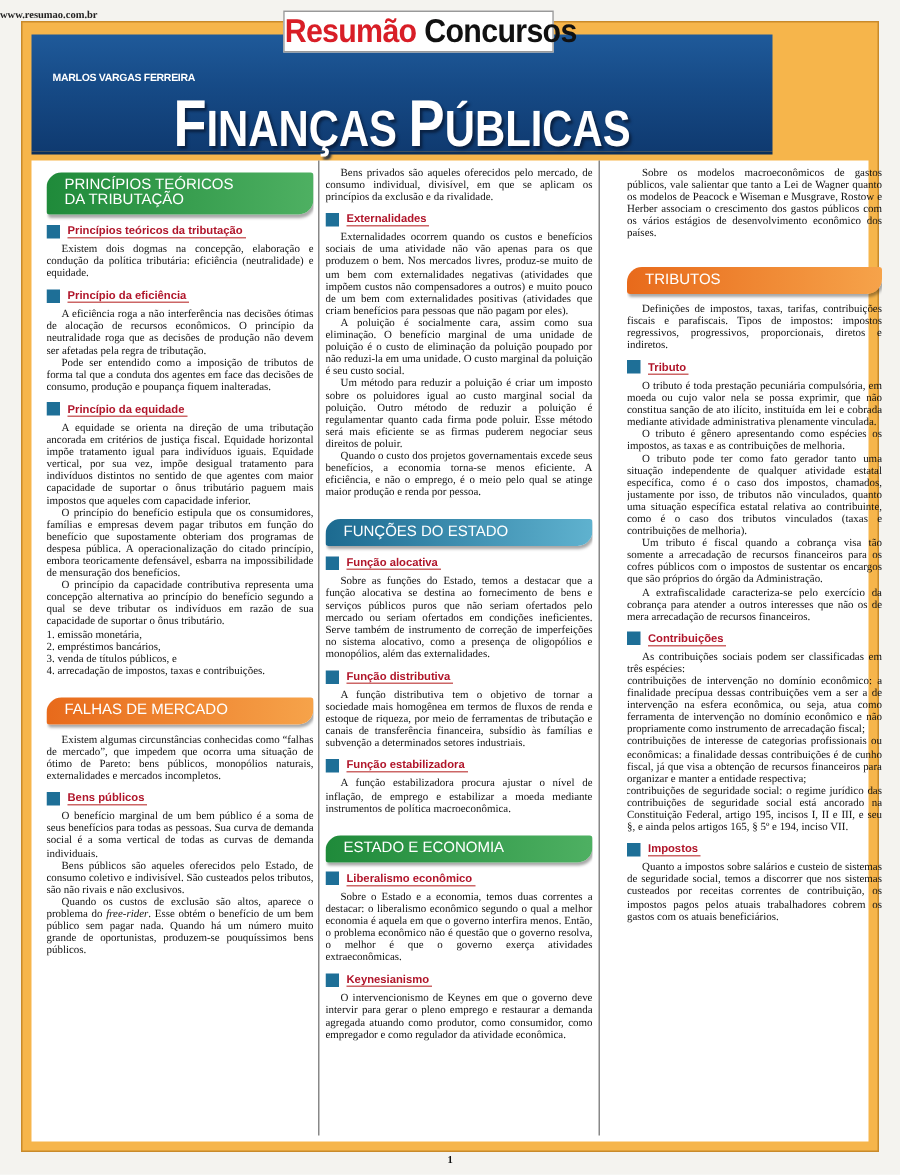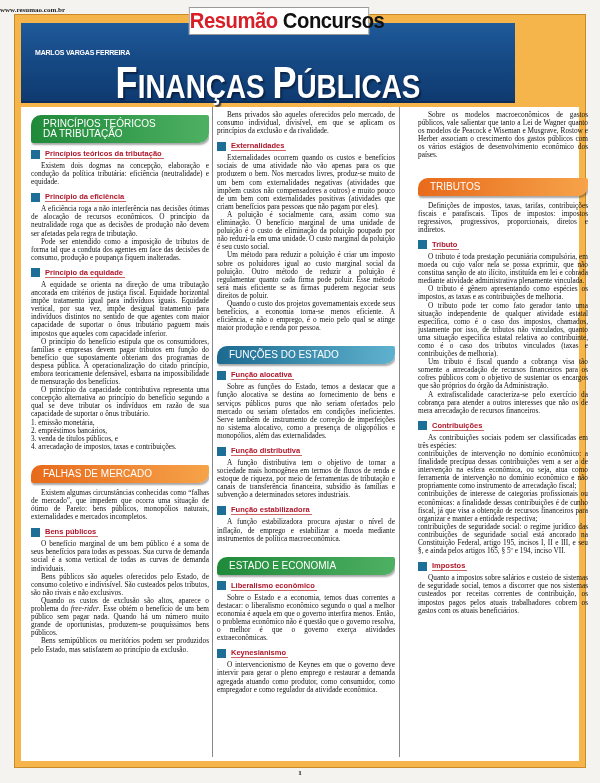--- a/index.html
+++ b/index.html
@@ -101,21 +101,20 @@
       <div class="banner orange" style="margin-top:14px">FALHAS DE MERCADO</div>
       <p>Existem algumas circunstâncias conhecidas como “falhas de mercado”, que impedem que ocorra uma situação de ótimo de Pareto: bens públicos, monopólios naturais, externalidades e mercados incompletos.</p>
 
       <div class="sub">
           <span class="sq"></span>
           <span class="lbl">Bens públicos</span>
         </div>
       <p>O benefício marginal de um bem público é a soma de seus benefícios para todas as pessoas. Sua curva de demanda social é a soma vertical de todas as curvas de demanda individuais.</p>
       <p>Bens públicos são aqueles oferecidos pelo Estado, de consumo coletivo e indivisível. São custeados pelos tributos, são não rivais e não exclusivos.</p>
       <p><span>Quando os custos de exclusão são altos, aparece o problema do </span><em>free-rider</em><span>. Esse obtém o benefício de um bem público sem pagar nada. Quando há um número muito grande de oportunistas, produzem-se pouquíssimos bens públicos.</span></p>
-      <p>Bens semipúblicos ou meritórios podem ser produzidos pelo Estado, mas satisfazem ao princípio da exclusão.</p>
     </div>
 
     <div class="col col2">
       <p style="margin-top:4px">Bens privados são aqueles oferecidos pelo mercado, de consumo individual, divisível, em que se aplicam os princípios da exclusão e da rivalidade.</p>
 
       <div class="sub">
           <span class="sq"></span>
           <span class="lbl">Externalidades</span>
         </div>
       <p>Externalidades ocorrem quando os custos e benefícios sociais de uma atividade não vão apenas para os que produzem o bem. Nos mercados livres, produz-se muito de um bem com externalidades negativas (atividades que impõem custos não compensadores a outros) e muito pouco de um bem com externalidades positivas (atividades que criam benefícios para pessoas que não pagam por eles).</p>
@@ -162,21 +161,21 @@
       <div class="banner orange" style="margin-top:18px">TRIBUTOS</div>
       <p>Definições de impostos, taxas, tarifas, contribuições fiscais e parafiscais. Tipos de impostos: impostos regressivos, progressivos, proporcionais, diretos e indiretos.</p>
 
       <div class="sub">
           <span class="sq"></span>
           <span class="lbl">Tributo</span>
         </div>
       <p>O tributo é toda prestação pecuniária compulsória, em moeda ou cujo valor nela se possa exprimir, que não constitua sanção de ato ilícito, instituída em lei e cobrada mediante atividade administrativa plenamente vinculada.</p>
       <p>O tributo é gênero apresentando como espécies os impostos, as taxas e as contribuições de melhoria.</p>
       <p>O tributo pode ter como fato gerador tanto uma situação independente de qualquer atividade estatal específica, como é o caso dos impostos, chamados, justamente por isso, de tributos não vinculados, quanto uma situação específica estatal relativa ao contribuinte, como é o caso dos tributos vinculados (taxas e contribuições de melhoria).</p>
-      <p>Um tributo é fiscal quando a cobrança visa tão somente a arrecadação de recursos financeiros para os cofres públicos com o objetivo de sustentar os encargos que são próprios do órgão da Administração.</p>
+      <p>Um tributo é fiscal quando a cobrança visa tão somente a arrecadação de recursos financeiros para os cofres públicos com o impostos de sustentar os encargos que são próprios do órgão da Administração.</p>
       <p>A extrafiscalidade caracteriza-se pelo exercício da cobrança para atender a outros interesses que não os de mera arrecadação de recursos financeiros.</p>
 
       <div class="sub">
           <span class="sq"></span>
           <span class="lbl">Contribuições</span>
         </div>
       <p>As contribuições sociais podem ser classificadas em três espécies:</p>
       <ol class="list alist">
         <li>a) contribuições de intervenção no domínio econômico: a finalidade precípua dessas contribuições vem a ser a de intervenção na esfera econômica, ou seja, atua como ferramenta de intervenção no domínio econômico e não propriamente como instrumento de arrecadação fiscal;</li>
         <li>b) contribuições de interesse de categorias profissionais ou econômicas: a finalidade dessas contribuições é de cunho fiscal, já que visa a obtenção de recursos financeiros para organizar e manter a entidade respectiva;</li>

